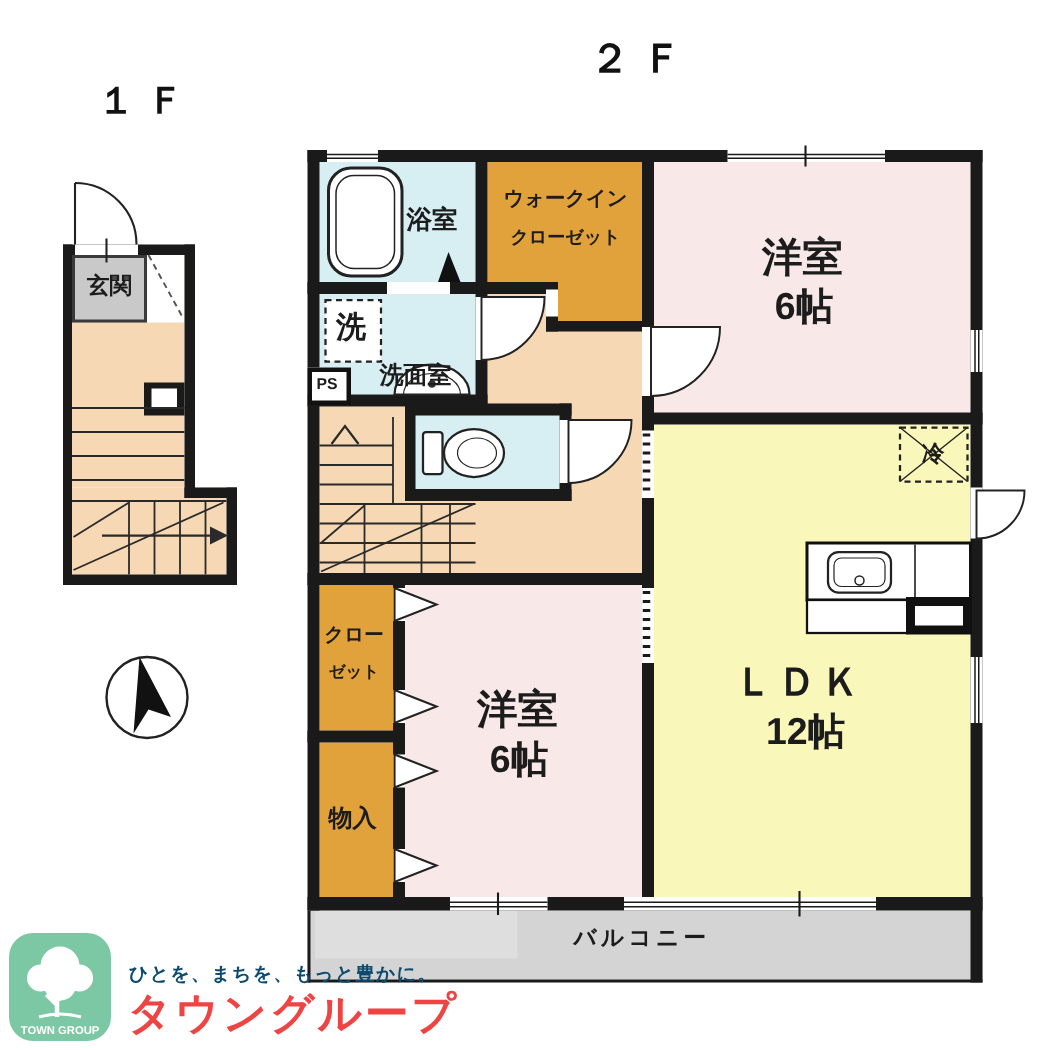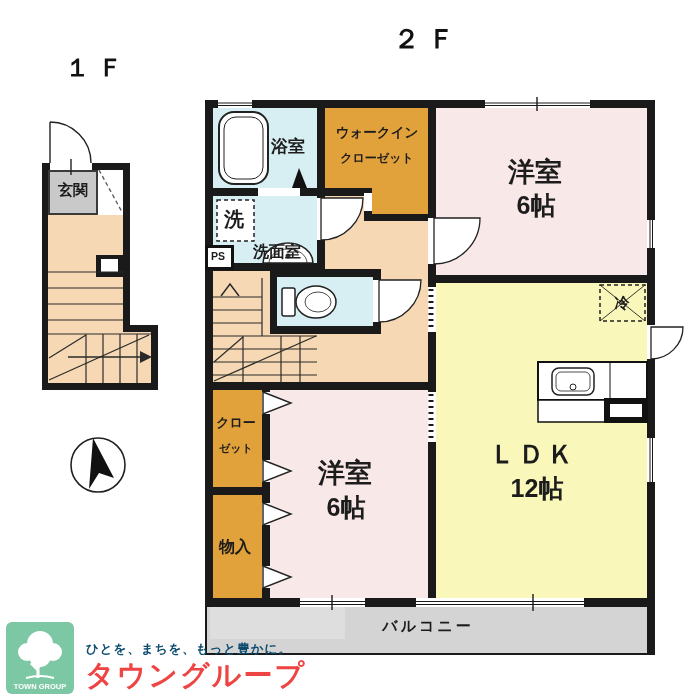--- a/index.html
+++ b/index.html
@@ -9,21 +9,21 @@
   .w{background:#1a1a1a;}
   .peach{background:#f6d9b4;}
   .blue{background:#d7eef3;}
   .orange{background:#e2a23b;}
   .pink{background:#f8e8e7;}
   .yellow{background:#f9f7ba;}
   .gray{background:#d4d4d4;}
   .lbl{position:absolute;transform:translate(-50%,-50%);font-weight:bold;color:#1c1c1c;
        white-space:nowrap;text-align:center;line-height:1.05;}
   svg.overlay{position:absolute;left:0;top:0;width:700px;height:700px;}
-  #logo-box{position:absolute;left:6px;top:622px;width:68px;height:72px;background:#7dc8a4;border-radius:6px;}
+  #logo-box{position:absolute;left:6px;top:622px;width:68px;height:72px;background:#7dc8a4;border-radius:16px;}
   #tagline{position:absolute;left:86px;top:641px;font-size:12.5px;font-weight:bold;color:#0c4a6e;letter-spacing:1px;}
   #company{position:absolute;left:85px;top:656px;font-size:29px;font-weight:bold;color:#ef4444;letter-spacing:2px;}
   .floor-label{position:absolute;transform:translate(-50%,-50%);font-weight:bold;color:#111;letter-spacing:8px;}
 </style>
 </head>
 <body>
 
 <div id="canvas">
 
   <div class="floor-label" style="left:98px;top:67px;font-size:25px;">１Ｆ</div>

